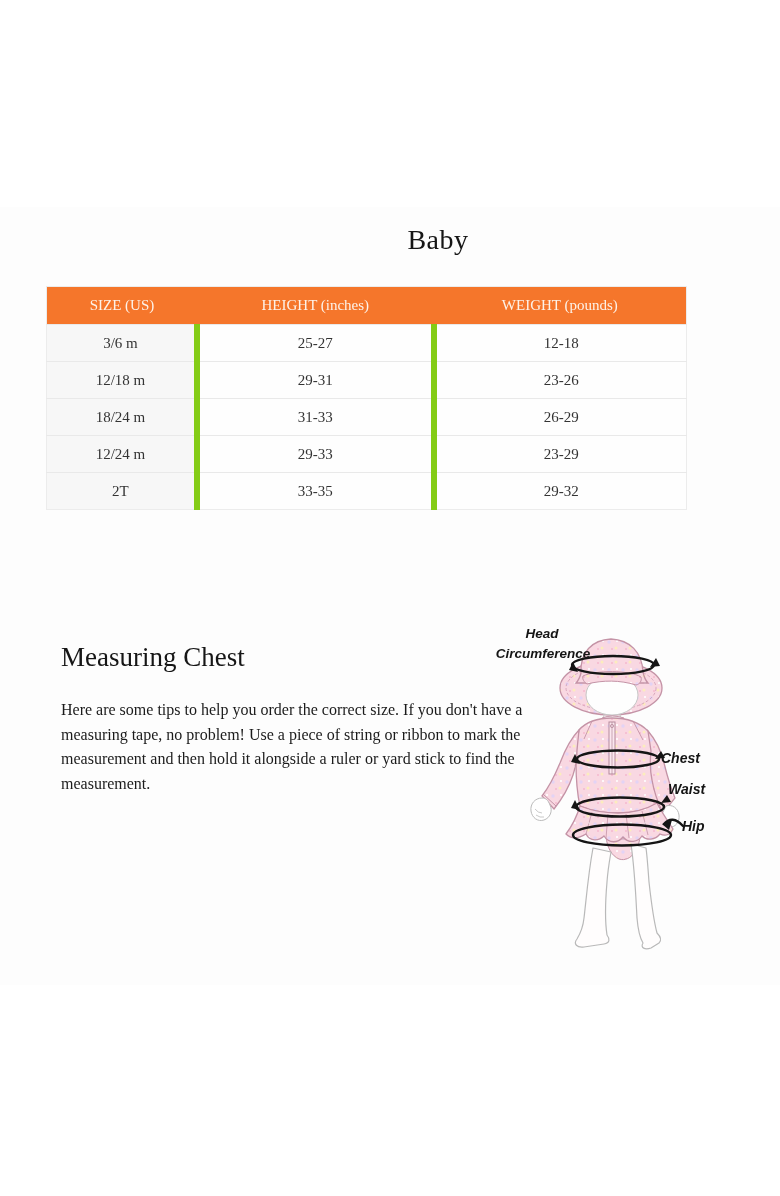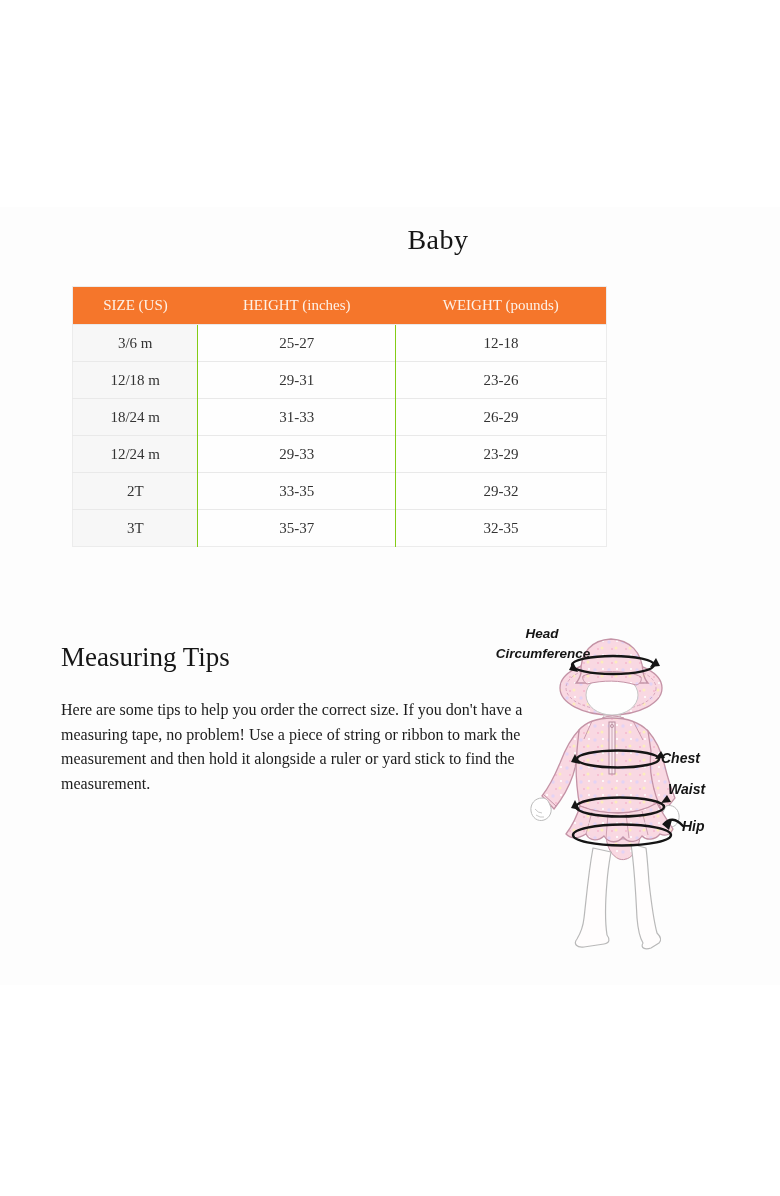--- a/index.html
+++ b/index.html
@@ -2,30 +2,30 @@
 <html><head>
 <meta charset="utf-8">
 <style>
   html,body{margin:0;padding:0;}
   body{background:#ffffff;}
   .page{position:relative;width:780px;height:1196px;background:#ffffff;overflow:hidden;
         font-family:"Liberation Serif", serif;color:#1b1b1b;}
   .band{position:absolute;left:0;top:207px;width:780px;height:778px;background:#fdfdfd;}
   .chart-title{position:absolute;left:0;top:224px;width:780px;margin:0;text-align:center;
         font-size:28px;font-weight:400;color:#161616;letter-spacing:.5px;padding-left:48px;}
-  .size-table{position:absolute;left:72px;top:286px;width:535px;border-collapse:collapse;
+  .size-table{position:absolute;left:46px;top:286px;width:641px;border-collapse:collapse;
         table-layout:fixed;border:1px solid #ececec;}
   .size-table col.c1{width:23.5%;}
   .size-table col.c2{width:37%;}
   .size-table col.c3{width:39.5%;}
   .size-table th{background:#f5762b;color:#fdf2e9;font-weight:400;font-size:15px;
         height:37px;padding:0;text-align:center;border:none;}
   .size-table td{height:36px;padding:0;text-align:center;font-size:15px;color:#333333;
         border-top:1px solid #e9e9e9;background:#fefefe;}
-  .size-table td + td{border-left:1px solid #84cc16;}
+  .size-table td + td{border-left:6px solid #84cc16;}
   .size-table td:first-child{background:#f7f7f7;}
   .tips-heading{position:absolute;left:61px;top:642px;margin:0;font-size:27px;
         font-weight:400;color:#161616;}
   .tips-body{position:absolute;left:61px;top:698px;width:472px;margin:0;font-size:16px;
         line-height:24.5px;color:#1b1b1b;}
   .figure-wrap{position:absolute;left:480px;top:610px;width:260px;height:360px;}
   .figure-wrap svg{display:block;width:260px;height:360px;}
   .fig-label{font-family:"Liberation Sans", sans-serif;font-weight:bold;font-style:italic;
         fill:#151515;}
 </style>
@@ -69,29 +69,24 @@
         <tr>
           <td>12/24 m</td>
           <td>29-33</td>
           <td>23-29</td>
         </tr>
         <tr>
           <td>2T</td>
           <td>33-35</td>
           <td>29-32</td>
         </tr>
-        <tr>
-          <td>3T</td>
-          <td>35-37</td>
-          <td>32-35</td>
-        </tr>
       </tbody>
   </table>
 
-  <h2 class="tips-heading">Measuring Tips</h2>
+  <h2 class="tips-heading">Measuring Chest</h2>
   <p class="tips-body">Here are some tips to help you order the correct size. If you don't have a measuring tape, no problem! Use a piece of string or ribbon to mark the measurement and then hold it alongside a ruler or yard stick to find the measurement.</p>
 
   <div class="figure-wrap">
     <svg viewBox="0 0 260 360">
       <defs>
         <pattern id="floral" width="14" height="14" patternUnits="userSpaceOnUse">
           <rect width="14" height="14" fill="#f9d8e2"></rect>
           <circle cx="3" cy="4" r="1.7" fill="#e3d3f5"></circle>
           <circle cx="10" cy="10" r="1.5" fill="#fcedbc"></circle>
           <circle cx="11" cy="3" r="1.1" fill="#ffffff"></circle>

